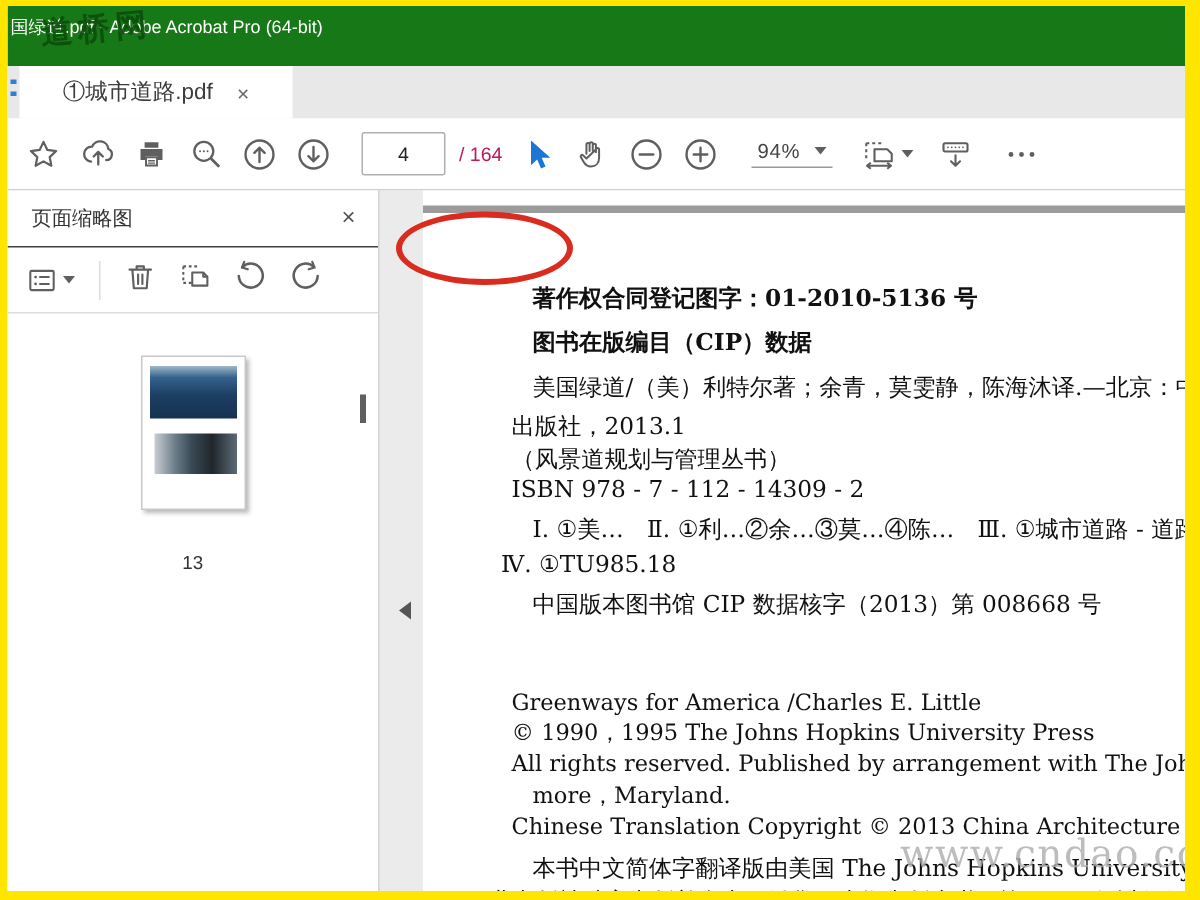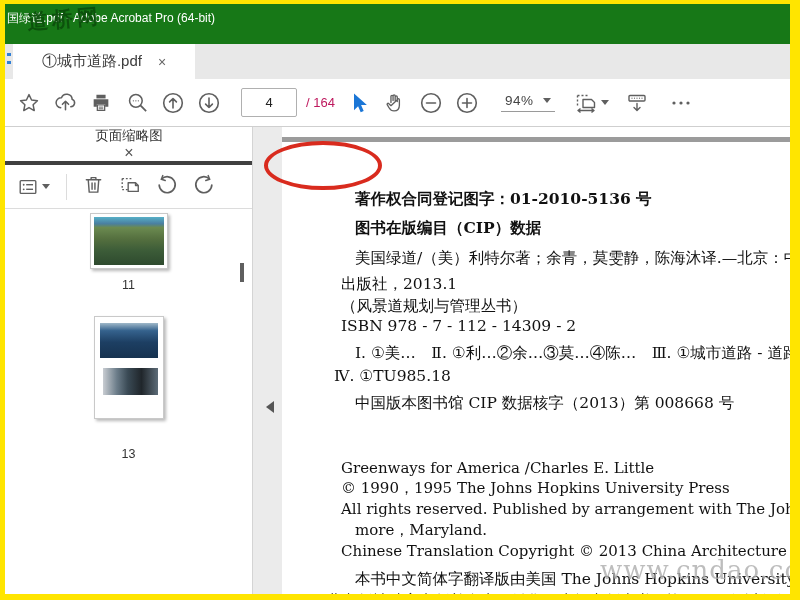--- a/index.html
+++ b/index.html
@@ -39,21 +39,21 @@
   .zoomval{font-size:13.5px; color:#444; letter-spacing:.5px;}
   .caret{width:0;height:0;border-left:4px solid transparent;border-right:4px solid transparent;
     border-top:5px solid #5f5f5f; margin-left:10px; flex:none;}
   .caret.sm{margin-left:3px;}
   .red-ellipse{position:absolute; left:259px; top:62px; width:110px; height:41px;
     border:4px solid var(--red,#d92b1e); border-radius:50%; z-index:6; pointer-events:none;}
   
   .main{display:flex; height:478px;}
   .sidebar{position:relative; width:247px; flex:none; background:#fff; box-sizing:border-box;}
   .sb-header{height:38px; display:flex; align-items:center; justify-content:space-between;
-    padding:0 15px 0 16px; border-bottom:4px solid #404040; box-sizing:border-box;flex-direction:column;}
+    padding:0 15px 0 16px; border-bottom:1px solid #404040; box-sizing:border-box;}
   .sb-title{font-size:13.5px; color:#333;}
   .sb-close{font-size:16px; color:#555; line-height:1;}
   .sb-tools{height:44px; display:flex; align-items:center; padding-left:12px; gap:15px;
     border-bottom:1px solid #dcdcdc; box-sizing:border-box;}
   .vdiv{width:1px; height:26px; background:#dcdcdc; margin:0 1px;}
   .sb-thumbs{position:relative; display:flex; flex-direction:column; align-items:center; padding-top:4px;}
   .thumb-card{background:#fff; border:1px solid #c9c9c9; box-shadow:2px 2px 3px rgba(0,0,0,.28);
     box-sizing:border-box;}
   .card11{width:78px; height:56px; padding:3px;}
   .photo11{width:100%; height:100%;
@@ -247,26 +247,20 @@
         <span>
           <svg width="22" height="22" viewBox="0 0 22 22" fill="none" stroke="#5f5f5f" stroke-width="1.7" stroke-linecap="round">
               <path d="M16.4 5A8 8 0 1 0 18.8 11"></path>
               <path d="M15.2 1.6l1.4 3.7-3.8 1.2" stroke-width="1.5"></path>
             </svg>
         </span>
       </div>
 
       <div class="sb-thumbs">
         <div style="display:flex;flex-direction:column;align-items:center;">
-          <div class="thumb-card card11">
-              <div class="photo11"></div>
-            </div>
-          <div class="thumb-label">11</div>
-        </div>
-        <div style="display:flex;flex-direction:column;align-items:center;">
           <div class="thumb-card card13">
             <div class="photo13a"></div>
             <div class="photo13b"></div>
           </div>
           <div class="thumb-label" style="margin-top:28px;">13</div>
         </div>
       </div>
       <div class="sb-scrollthumb"></div>
     </div>
 

